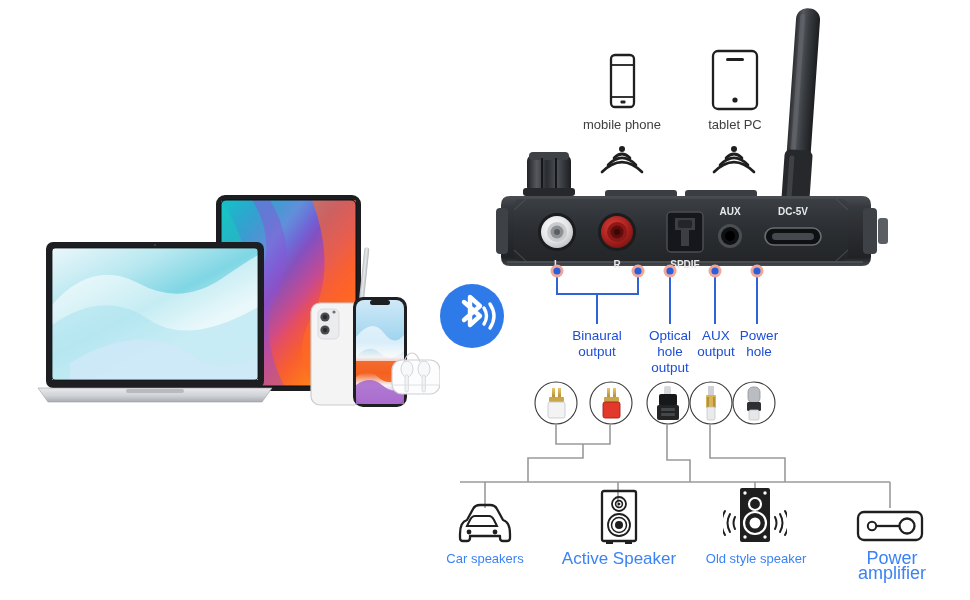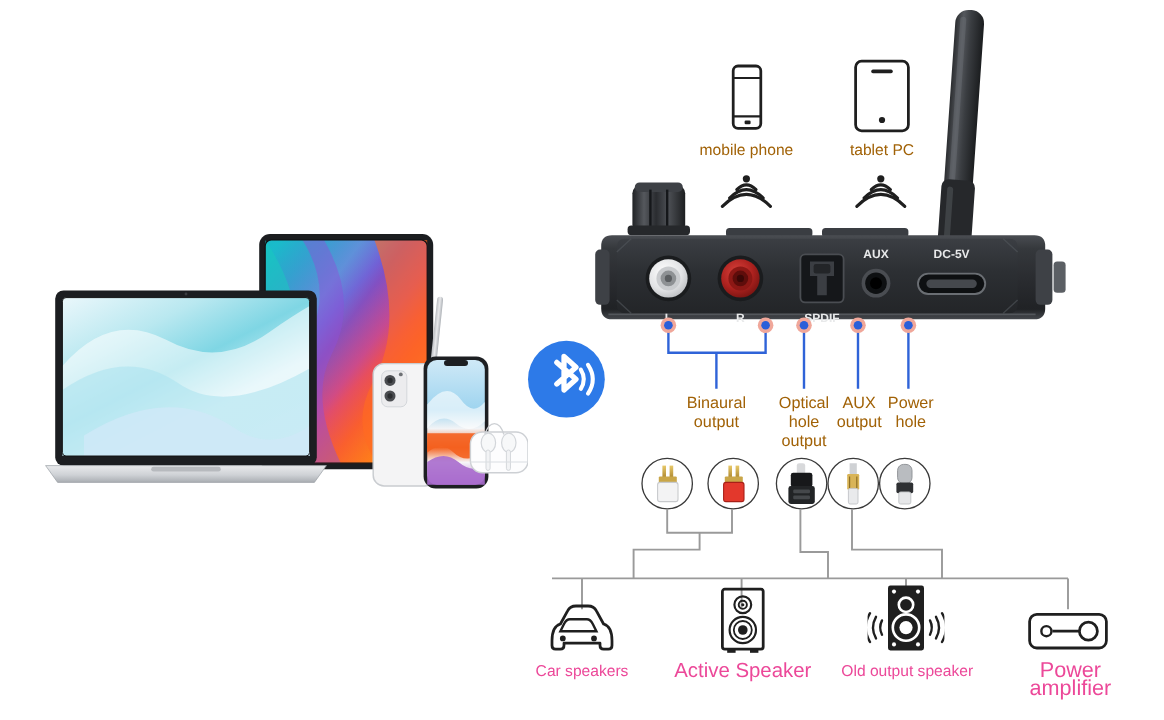--- a/index.html
+++ b/index.html
@@ -7,29 +7,29 @@
     width:970px;height:600px;
     background:#ffffff;
     font-family:"Liberation Sans", sans-serif;
     overflow:hidden;
     position:relative;
   }
   #stage{position:absolute;left:0;top:0;width:970px;height:600px;}
   .abs{position:absolute;}
   .lbl{
     position:absolute;
-    color:#a16207;
+    color:#404040;
     font-size:13px;
     line-height:15px;
     text-align:center;
     white-space:pre-line;
     font-family:"Liberation Sans", sans-serif;
   }
-  .lbl-dark{color:#ec4899;}
-  .callout-lbl{color:#a16207;font-size:13.5px;line-height:16px;}
+  .lbl-dark{color:#3b82f6;}
+  .callout-lbl{color:#1d4ed8;font-size:13.5px;line-height:16px;}
   svg{display:block;}
 </style>
 </head>
 <body>
 
 <div id="stage">
 
   <div class="abs" style="left:30px;top:185px;width:410px;height:230px;">
     <svg width="410" height="230" viewBox="0 0 410 230">
       <defs>
@@ -440,21 +440,21 @@
       <g stroke="#1f1f1f" stroke-width="2" fill="none" stroke-linecap="round">
         <path d="M12 31 q-3 6 0 12"></path>
         <path d="M7 28 q-5 9 0 18"></path>
         <path d="M2 25 q-7 12 0 24"></path>
         <path d="M52 31 q3 6 0 12"></path>
         <path d="M57 28 q5 9 0 18"></path>
         <path d="M62 25 q7 12 0 24"></path>
       </g>
     </svg>
   </div>
-  <div class="lbl lbl-dark" style="left:692px;top:551px;width:128px;font-size:13px;">Old output speaker</div>
+  <div class="lbl lbl-dark" style="left:692px;top:551px;width:128px;font-size:13px;">Old style speaker</div>
 
   <div class="abs" style="left:855px;top:508px;width:70px;height:36px;">
     <svg width="70" height="36" viewBox="0 0 70 36">
       <rect x="3" y="4" width="64" height="28" rx="6" fill="none" stroke="#1f1f1f" stroke-width="2.3"></rect>
       <circle cx="17" cy="18" r="4.2" fill="none" stroke="#1f1f1f" stroke-width="2"></circle>
       <line x1="22" y1="18" x2="45" y2="18" stroke="#1f1f1f" stroke-width="2.3"></line>
       <circle cx="52" cy="18" r="7.5" fill="none" stroke="#1f1f1f" stroke-width="2.3"></circle>
     </svg>
   </div>
   <div class="lbl lbl-dark" style="left:832px;top:551px;width:120px;font-size:18px;">Power amplifier</div>

